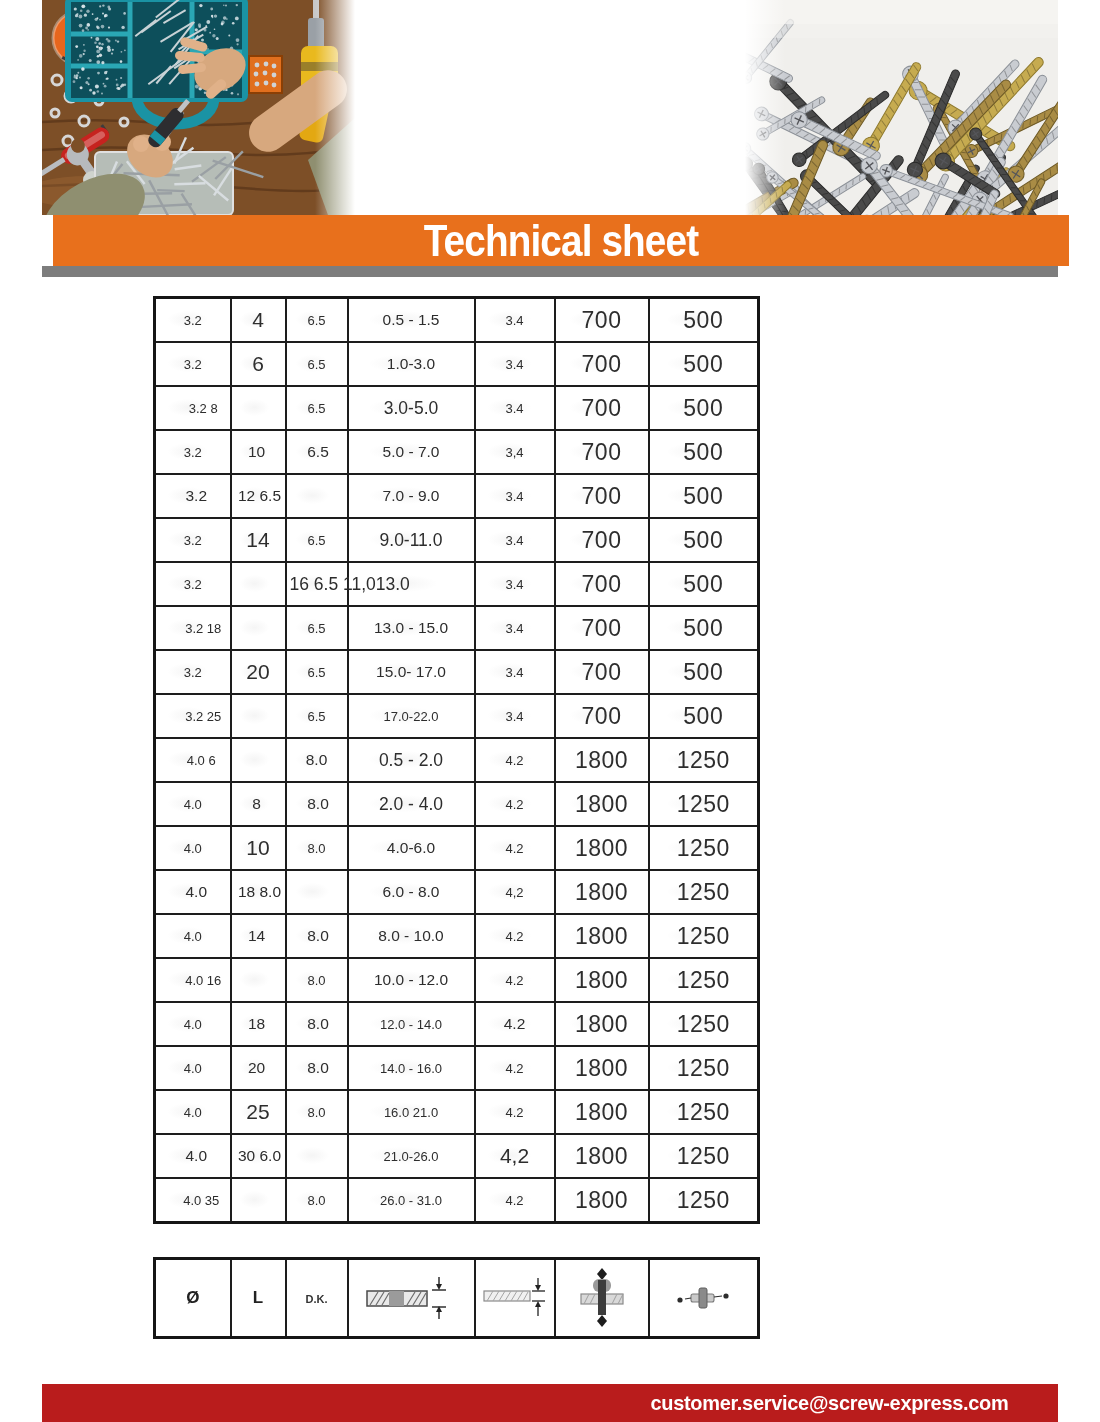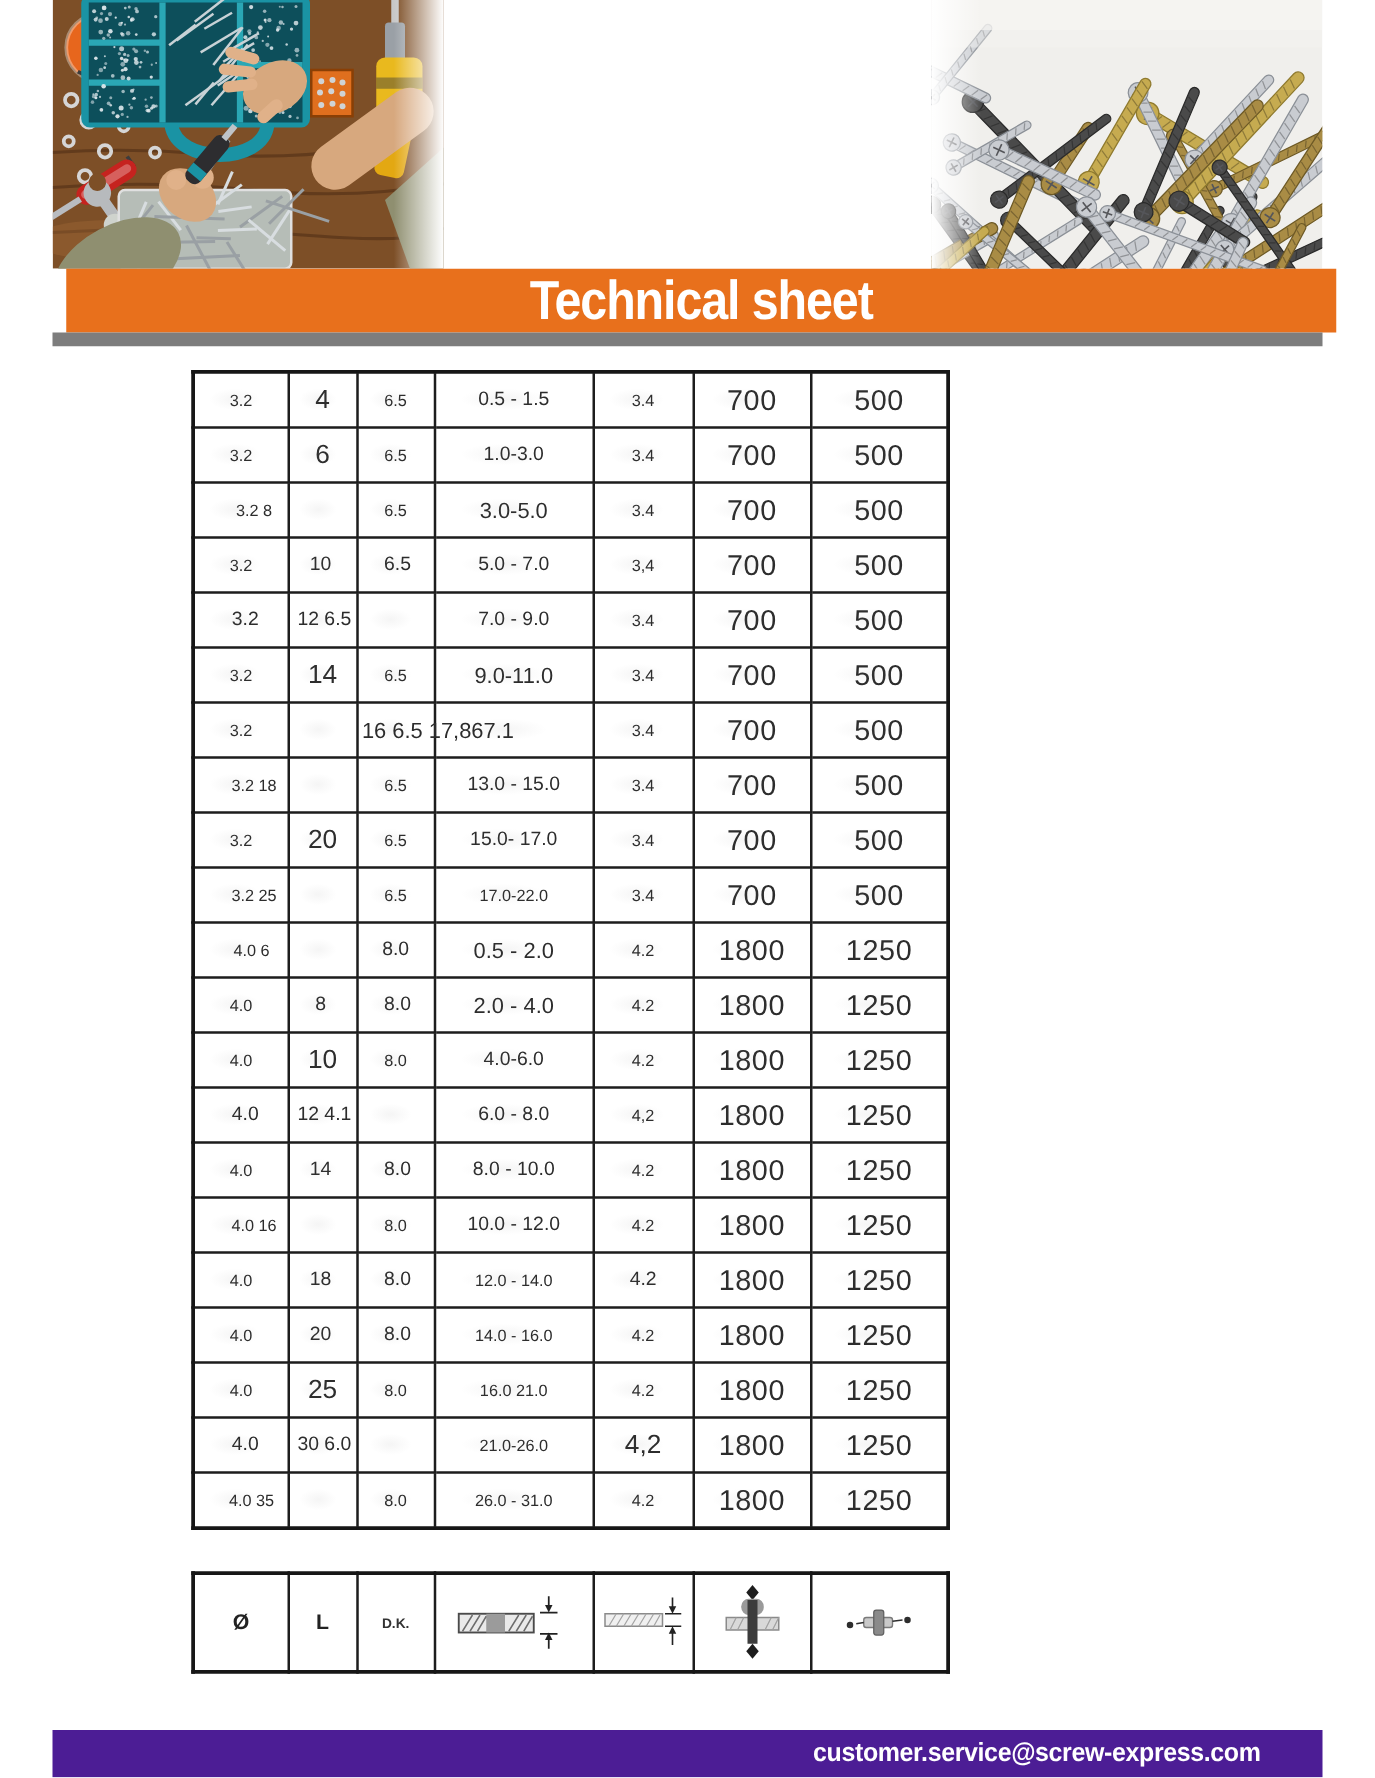--- a/index.html
+++ b/index.html
@@ -52,21 +52,21 @@
 
   
   table.legend{position:absolute;left:153px;top:1257px;border-collapse:collapse;
       table-layout:fixed;width:604px;border:3px solid #161616;}
   table.legend td{border:2px solid #1d1d1d;height:76px;padding:0;text-align:center;vertical-align:middle;}
   .legend-sym{font-weight:bold;font-size:17px;color:#222;}
   .legend-dk{font-weight:bold;font-size:11px;color:#333;}
   .legend svg{display:block;margin:0 auto;}
 
   
-  .footer{position:absolute;left:42px;top:1384px;width:1016px;height:38px;background:#4c1d95;
+  .footer{position:absolute;left:42px;top:1384px;width:1016px;height:38px;background:#b91c1c;
       display:flex;align-items:center;justify-content:flex-end;}
   .footer-text{color:#fff;font-weight:bold;font-size:21px;letter-spacing:-.3px;
       padding-right:52px;transform:scaleX(.95);transform-origin:right center;white-space:nowrap;}
 </style>
 </head>
 <body>
 
 <div class="page">
 
   <div class="photo photo-left">
@@ -743,21 +743,21 @@
           <td class="sz-l"><span>14</span></td>
           <td class="sz-s"><span>6.5</span></td>
           <td class="sz-ml"><span>9.0-11.0</span></td>
           <td class="sz-s"><span>3.4</span></td>
           <td class="sz-xl"><span>700</span></td>
           <td class="sz-xl"><span>500</span></td>
         </tr>
         <tr>
           <td class="sz-s"><span>3.2</span></td>
           <td class="sz-s"><span></span></td>
-          <td class="sz-ml al-l spill"><span>16 6.5 17,867.1</span></td>
+          <td class="sz-ml al-l spill"><span>16 6.5 11,013.0</span></td>
           <td class="sz-s"><span></span></td>
           <td class="sz-s"><span>3.4</span></td>
           <td class="sz-xl"><span>700</span></td>
           <td class="sz-xl"><span>500</span></td>
         </tr>
         <tr>
           <td class="sz-s al-r"><span style="transform: translateX(12px);">3.2 18</span></td>
           <td class="sz-s"><span></span></td>
           <td class="sz-s"><span>6.5</span></td>
           <td class="sz-m"><span>13.0 - 15.0</span></td>
@@ -805,21 +805,21 @@
           <td class="sz-s"><span>4.0</span></td>
           <td class="sz-l"><span>10</span></td>
           <td class="sz-s"><span>8.0</span></td>
           <td class="sz-m"><span>4.0-6.0</span></td>
           <td class="sz-s"><span>4.2</span></td>
           <td class="sz-xl"><span>1800</span></td>
           <td class="sz-xl"><span>1250</span></td>
         </tr>
         <tr>
           <td class="sz-m al-r"><span style="transform: translateX(5px);">4.0</span></td>
-          <td class="sz-m al-l spill"><span>12 4.1</span></td>
+          <td class="sz-m al-l spill"><span>18 8.0</span></td>
           <td class="sz-s"><span></span></td>
           <td class="sz-m"><span>6.0 - 8.0</span></td>
           <td class="sz-s"><span>4,2</span></td>
           <td class="sz-xl"><span>1800</span></td>
           <td class="sz-xl"><span>1250</span></td>
         </tr>
         <tr>
           <td class="sz-s"><span>4.0</span></td>
           <td class="sz-m al-r"><span>14</span></td>
           <td class="sz-m al-l"><span>8.0</span></td>

